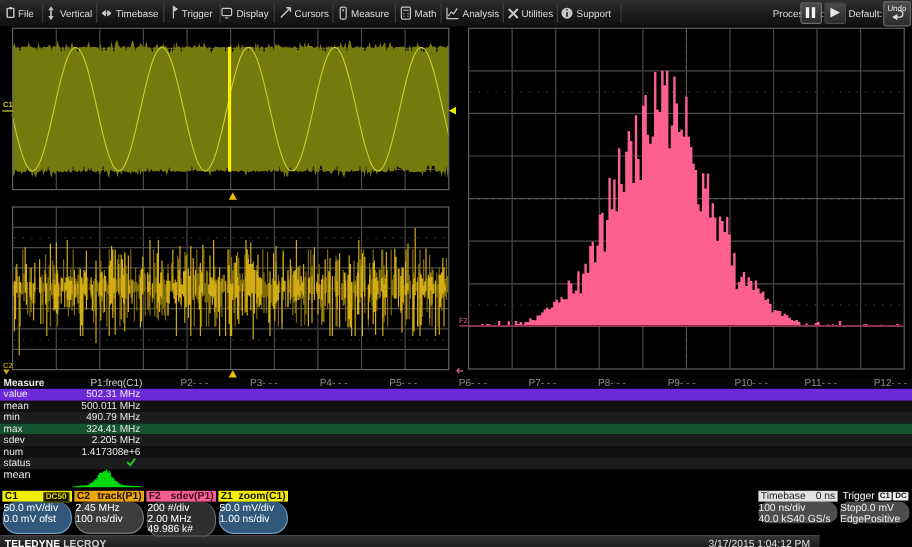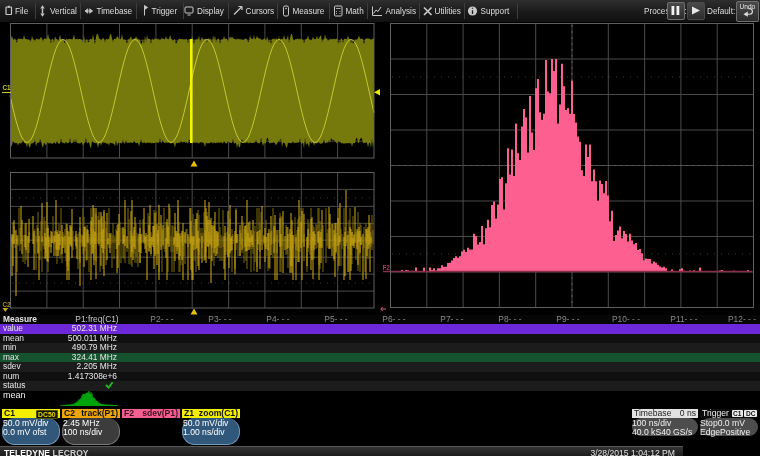--- a/index.html
+++ b/index.html
@@ -182,20 +182,25 @@
 <div class="dbox" style="left:62px">
  <div class="dhead" style="background:#eda50a">C2<span style="position:absolute;right:2px;top:0">track(P1)</span></div>
  <div class="dbody" style="background:#3c3c3c;border:1px solid #7a7a7a;border-top:none;height:25px">
   <div>2.45 MHz</div>
       <div>100 ns/div</div>
  </div>
 </div>
 
 <div class="dbox" style="left:122px">
  <div class="dhead" style="background:#f45f91;color:#401020">F2<span style="position:absolute;right:2px;top:0">sdev(P1)</span></div>
+ <div class="dbody" style="background:#2e2e2e;border:1px solid #6a6a6a;border-top:none;height:28px">
+  <div>200 #/div</div>
+      <div>2.00 MHz</div>
+      <div>49.986 k#</div>
+ </div>
 </div>
 
 <div class="dbox" style="left:182px">
  <div class="dhead" style="background:#f2ee00">Z1<span style="position:absolute;right:2px;top:0">zoom(C1)</span></div>
  <div class="dbody" style="background:#31587b;border:1px solid #6f9cbe;border-top:none;height:25px">
   <div>50.0 mV/div</div>
       <div>1.00 ns/div</div>
  </div>
 </div>
 
@@ -210,14 +215,14 @@
 <div class="dbox" style="left:700px;width:58px">
  <div class="dhead" style="background:#0c0c0c;color:#f0f0f0;font-weight:normal">Trigger<span style="position:absolute;right:15px;top:1px;background:#ececec;color:#111;font-size:6.6px;line-height:7px;padding:0 1.5px;border-radius:1px;font-weight:bold">C1</span><span style="position:absolute;right:1px;top:1px;background:#ececec;color:#111;font-size:6.6px;line-height:7px;padding:0 1.5px;border-radius:1px;font-weight:bold">DC</span></div>
  <div class="dbody" style="background:#4d4d4d;color:#f0f0f0;height:17px">
   <div><span style="float:left">Stop</span>0.0 mV</div>
       <div><span style="float:left">Edge</span>Positive</div>
  </div>
 </div>
 
 <div class="abs" style="left:0;top:446px;width:683px;height:10px;background:linear-gradient(#333,#1d1d1d);border-top:1px solid #555;box-sizing:border-box">
  <span style="position:absolute;left:4px;top:0.5px;font-size:8.5px;color:#fff;font-weight:bold;letter-spacing:0.1px">TELEDYNE <span style="color:#cfcfcf">LECROY</span></span>
- <span style="position:absolute;right:8px;top:0.5px;font-size:8.6px;color:#e0e0e0">3/28/2015 1:04:12 PM</span>
+ <span style="position:absolute;right:8px;top:0.5px;font-size:8.6px;color:#e0e0e0">3/17/2015 1:04:12 PM</span>
 </div>
 
 </body></html>

